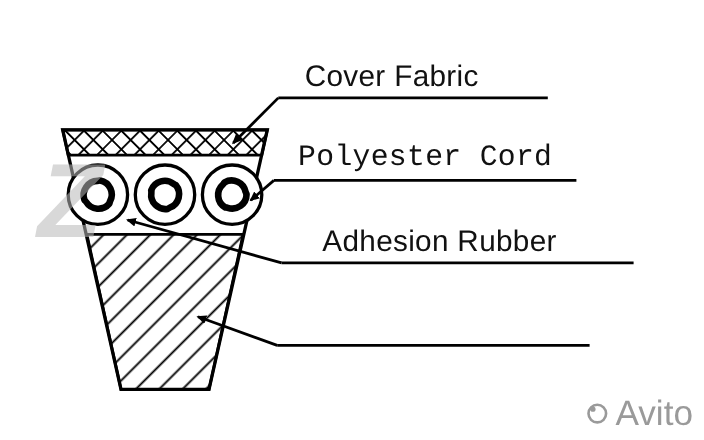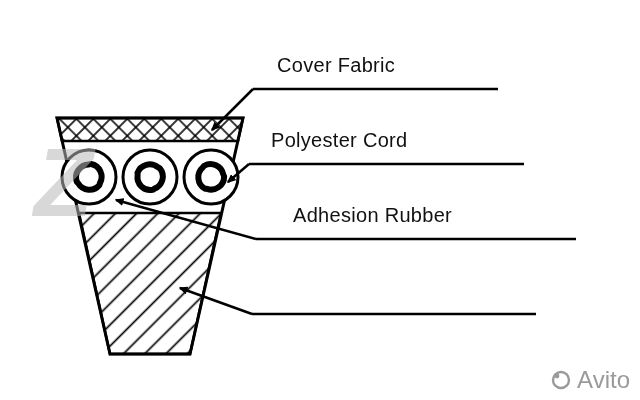--- a/index.html
+++ b/index.html
@@ -7,27 +7,27 @@
     position:relative;
     width:640px;height:400px;
     background:#ffffff;
     overflow:hidden;
     font-family:"Liberation Sans", sans-serif;
   }
   #diagram-svg{position:absolute;left:0;top:0;z-index:1;}
   .part-label{
     position:absolute;
     z-index:2;
-    font-size:20px;
+    font-size:27px;
     color:#111111;
     white-space:nowrap;
     letter-spacing:0.3px;
   }
   #label-cover-fabric{left:277px;top:54px;}
-  #label-polyester-cord{left:271px;top:129px;}
+  #label-polyester-cord{left:271px;top:129px;font-family:Liberation Mono, monospace;}
   #label-adhesion-rubber{left:282px;top:204px;margin-left:11px;}
   #label-bottom-rubber{left:282px;top:279px;}
   #watermark{
     position:absolute;
     left:34px;top:148px;
     z-index:3;
     display:flex;
     align-items:center;
     color:#b9b9b9;
     opacity:0.55;
@@ -47,21 +47,21 @@
     letter-spacing:14px;
   }
   #avito-brand{
     position:absolute;
     right:10px;bottom:6px;
     z-index:4;
     display:flex;
     align-items:center;
     gap:5px;
     color:#9a9a9a;
-    font-size:24px;
+    font-size:32px;
   }
 </style>
 </head>
 <body>
 
 <div id="stage">
 
   <svg id="diagram-svg" width="640" height="400" viewBox="0 0 640 400">
     <defs>
       <pattern id="crosshat" width="12" height="12" patternUnits="userSpaceOnUse" patternTransform="rotate(45 0 0)">

